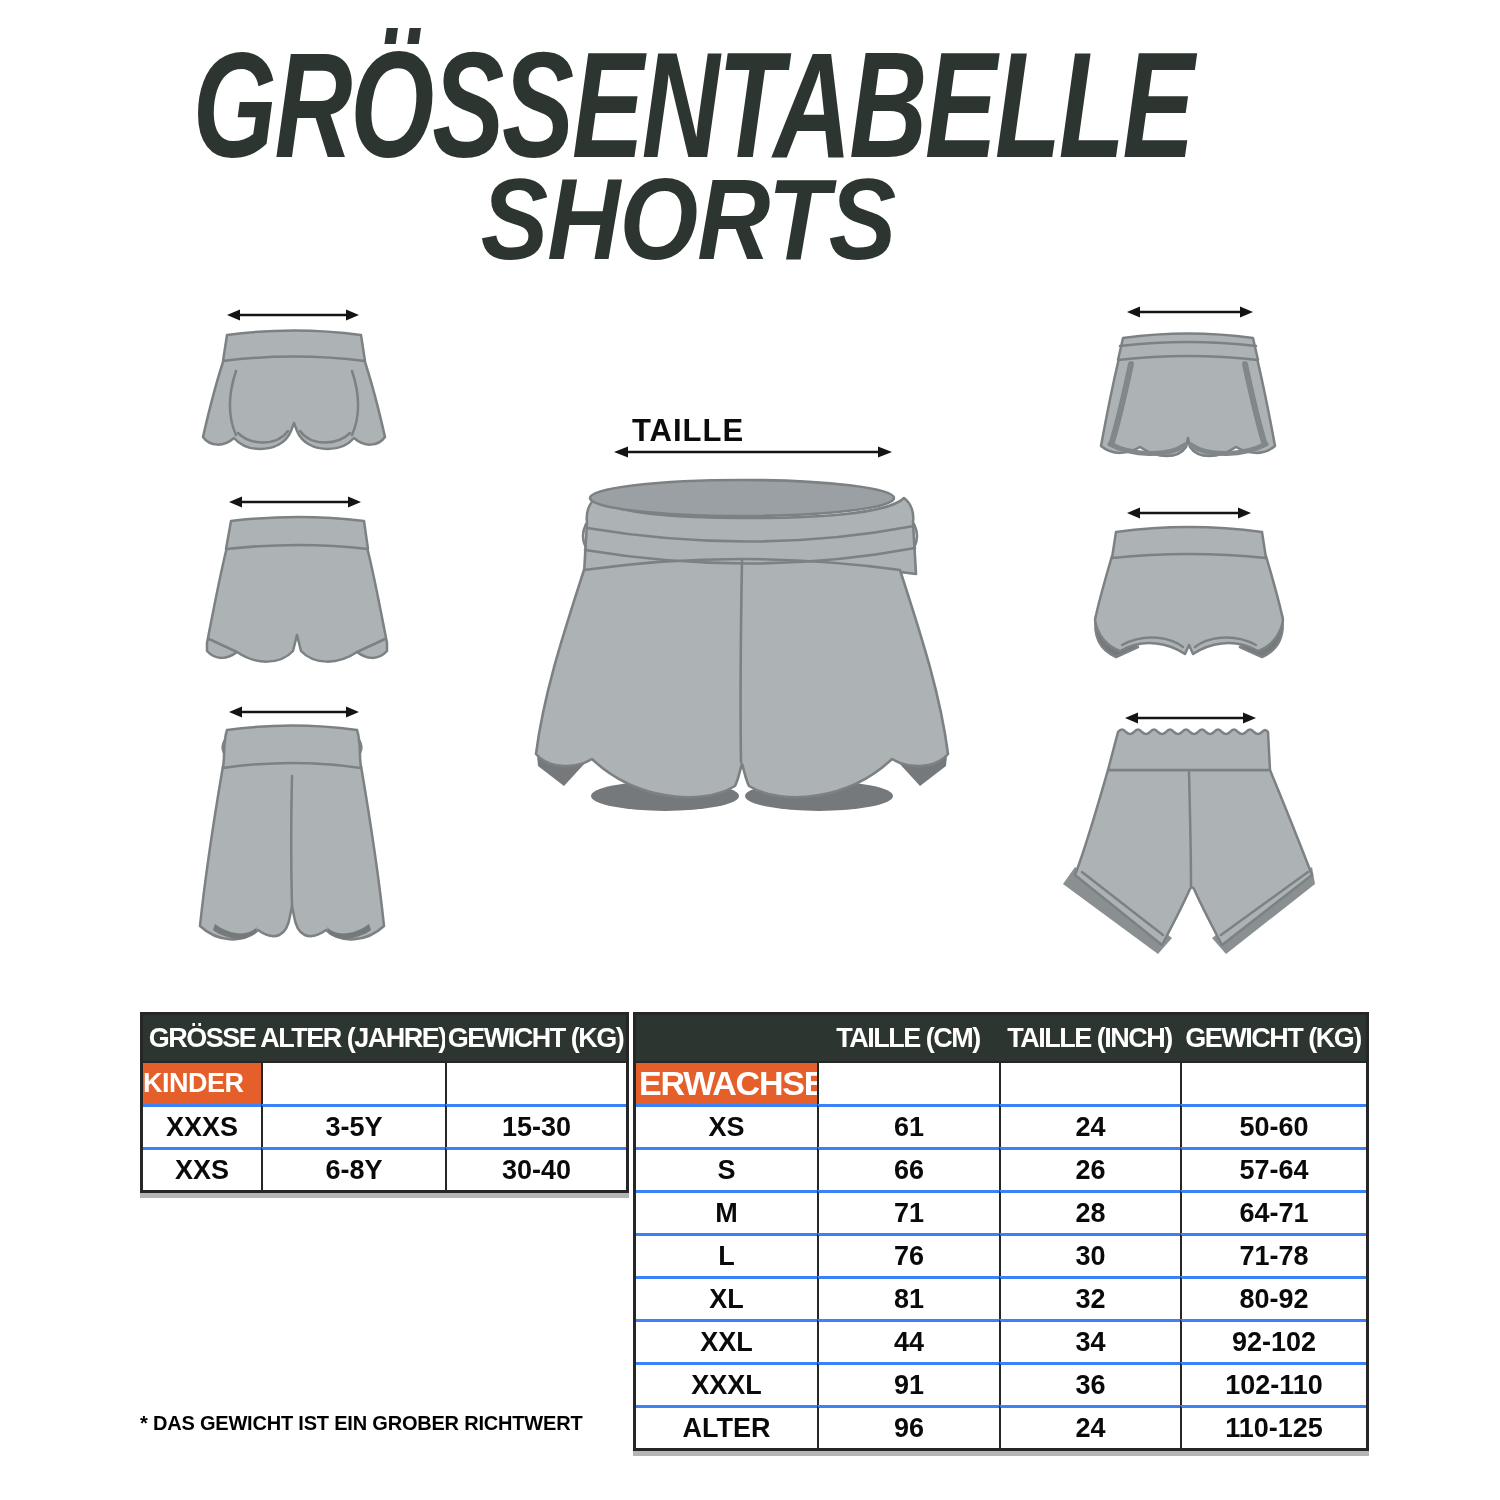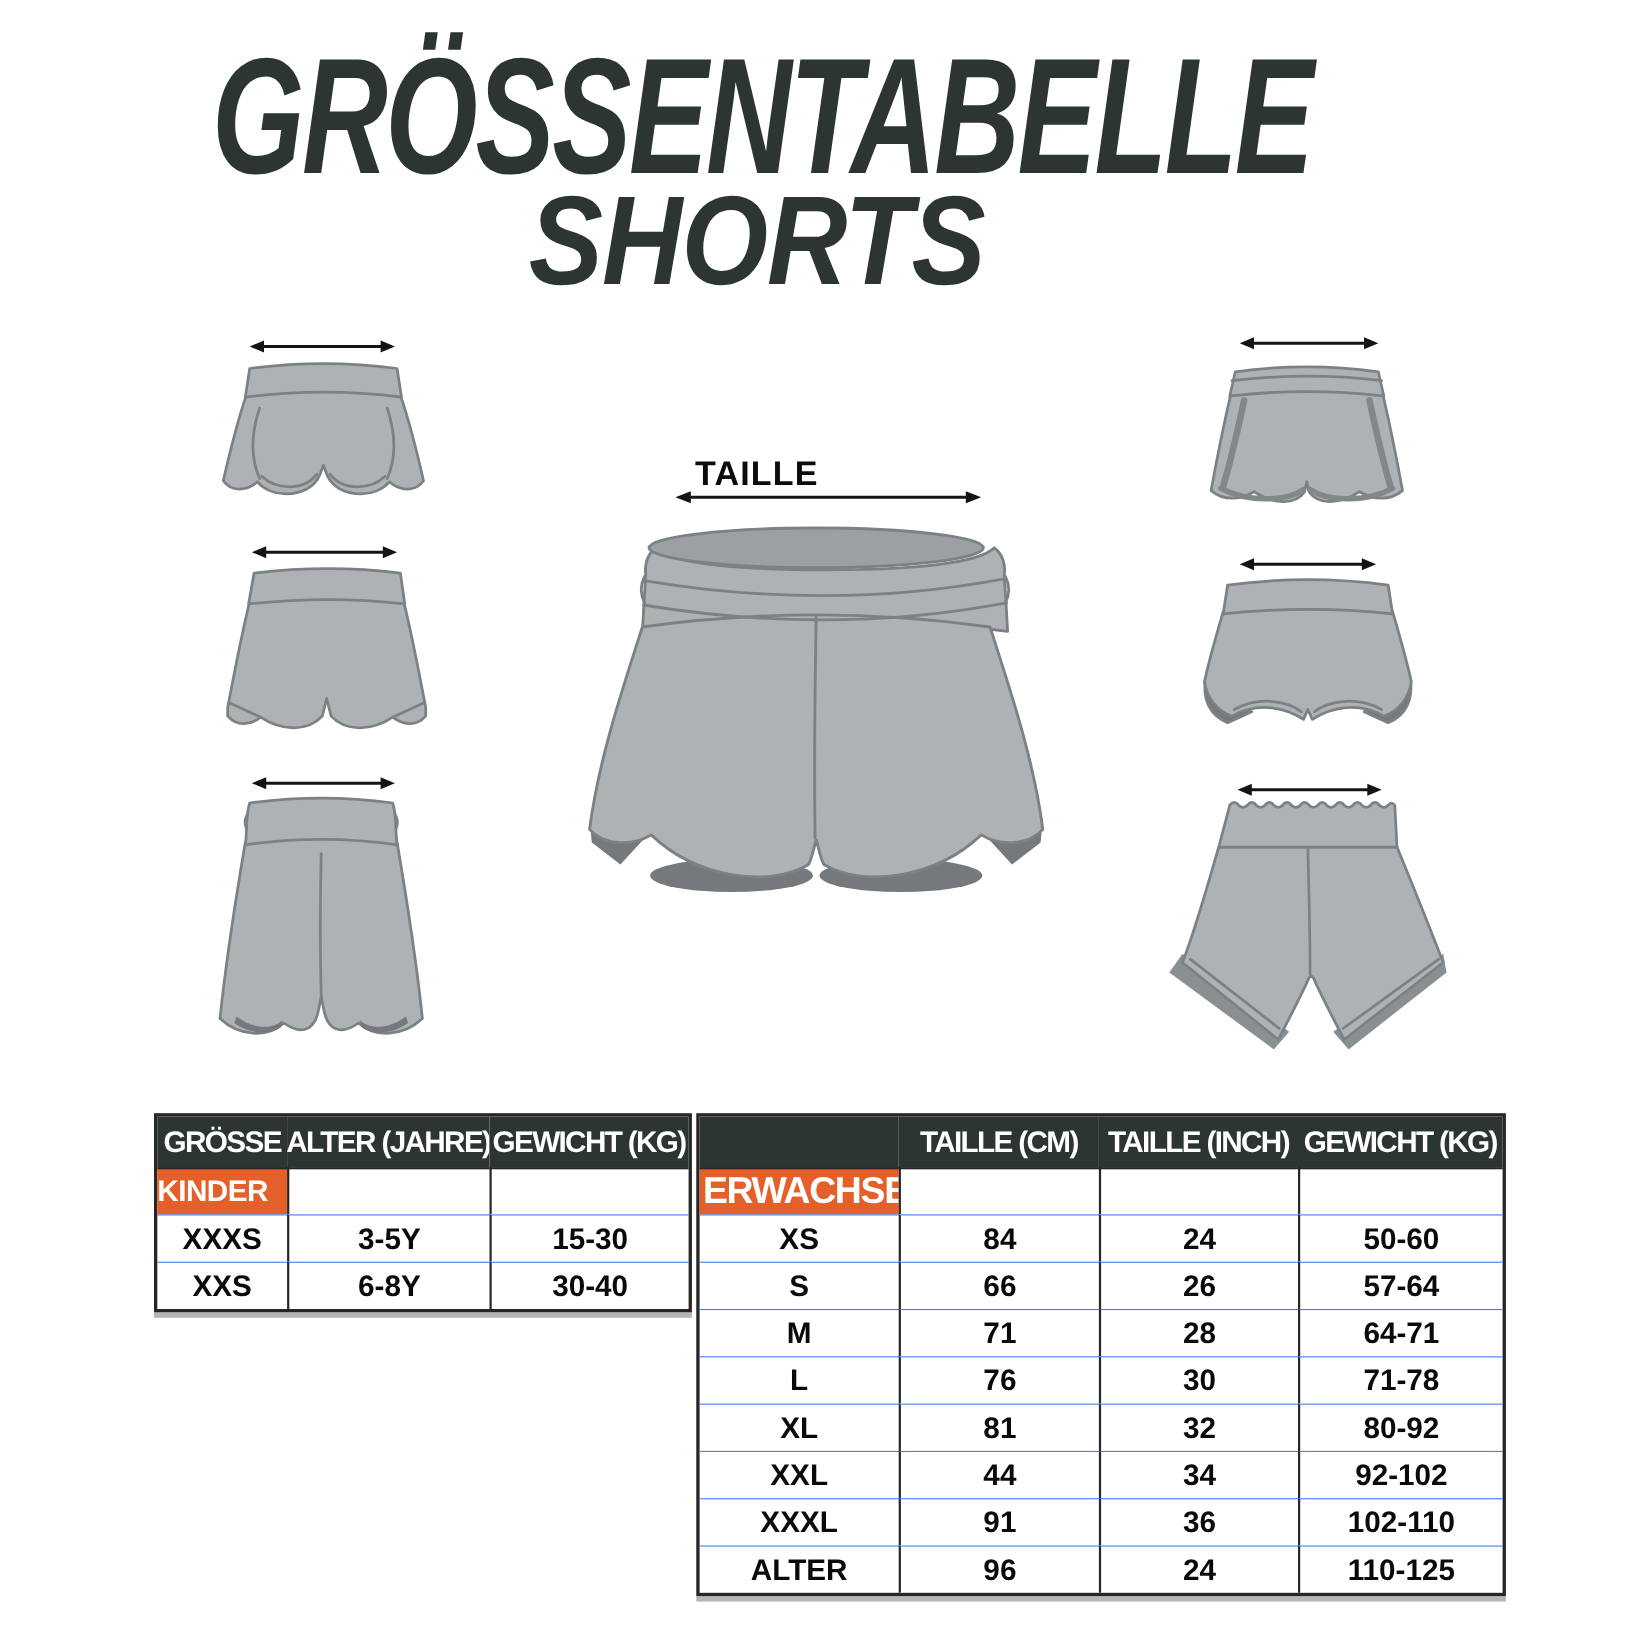--- a/index.html
+++ b/index.html
@@ -42,21 +42,21 @@
   .c {
     display:flex; align-items:center; justify-content:center;
     box-sizing:border-box; font-weight:bold; font-size:27px; color:#0a0a0a;
     white-space:nowrap; overflow:hidden;
   }
   .hdr { background:#2d3531; color:#ffffff; letter-spacing:-1.5px; }
   .grp { background:#e55f2b; color:#ffffff; justify-content:flex-start;
          padding-left:0; letter-spacing:-0.5px; }
   .adults .grp { padding-left:3px; font-size:34px; letter-spacing:-1.2px; }
   .bt  { border-top:2px solid #262626; }   
-  .bg  { border-top:1px solid #3b82f6;text-align:right; }   
+  .bg  { border-top:3px solid #3b82f6;text-align:right; }   
   .vl  { border-left:2px solid #262626; }  
 
   
   .footnote {
     position:absolute; left:140px; top:1412px;
     font-size:20px; font-weight:bold; letter-spacing:-0.2px; color:#000000;
   }
 </style>
 </head>
 <body>
@@ -211,21 +211,21 @@
     <div class="c hdr">TAILLE (CM)</div>
     <div class="c hdr">TAILLE (INCH)</div>
     <div class="c hdr">GEWICHT (KG)</div>
 
     <div class="c grp bt">ERWACHSENE</div>
     <div class="c bt vl"></div>
     <div class="c bt vl"></div>
     <div class="c bt vl"></div>
 
     <div class="c bg">XS</div>
-    <div class="c bg vl">84</div>
+    <div class="c bg vl">61</div>
     <div class="c bg vl">24</div>
     <div class="c bg vl">50-60</div>
 
     <div class="c bg">S</div>
     <div class="c bg vl">66</div>
     <div class="c bg vl">26</div>
     <div class="c bg vl">57-64</div>
 
     <div class="c bg">M</div>
     <div class="c bg vl">71</div>
@@ -251,14 +251,15 @@
     <div class="c bg vl">91</div>
     <div class="c bg vl">36</div>
     <div class="c bg vl">102-110</div>
 
     <div class="c bg">ALTER</div>
     <div class="c bg vl">96</div>
     <div class="c bg vl">24</div>
     <div class="c bg vl">110-125</div>
   </div>
 
+  <div class="footnote">* DAS GEWICHT IST EIN GROBER RICHTWERT</div>
 
 </div>
 
 </body></html>

